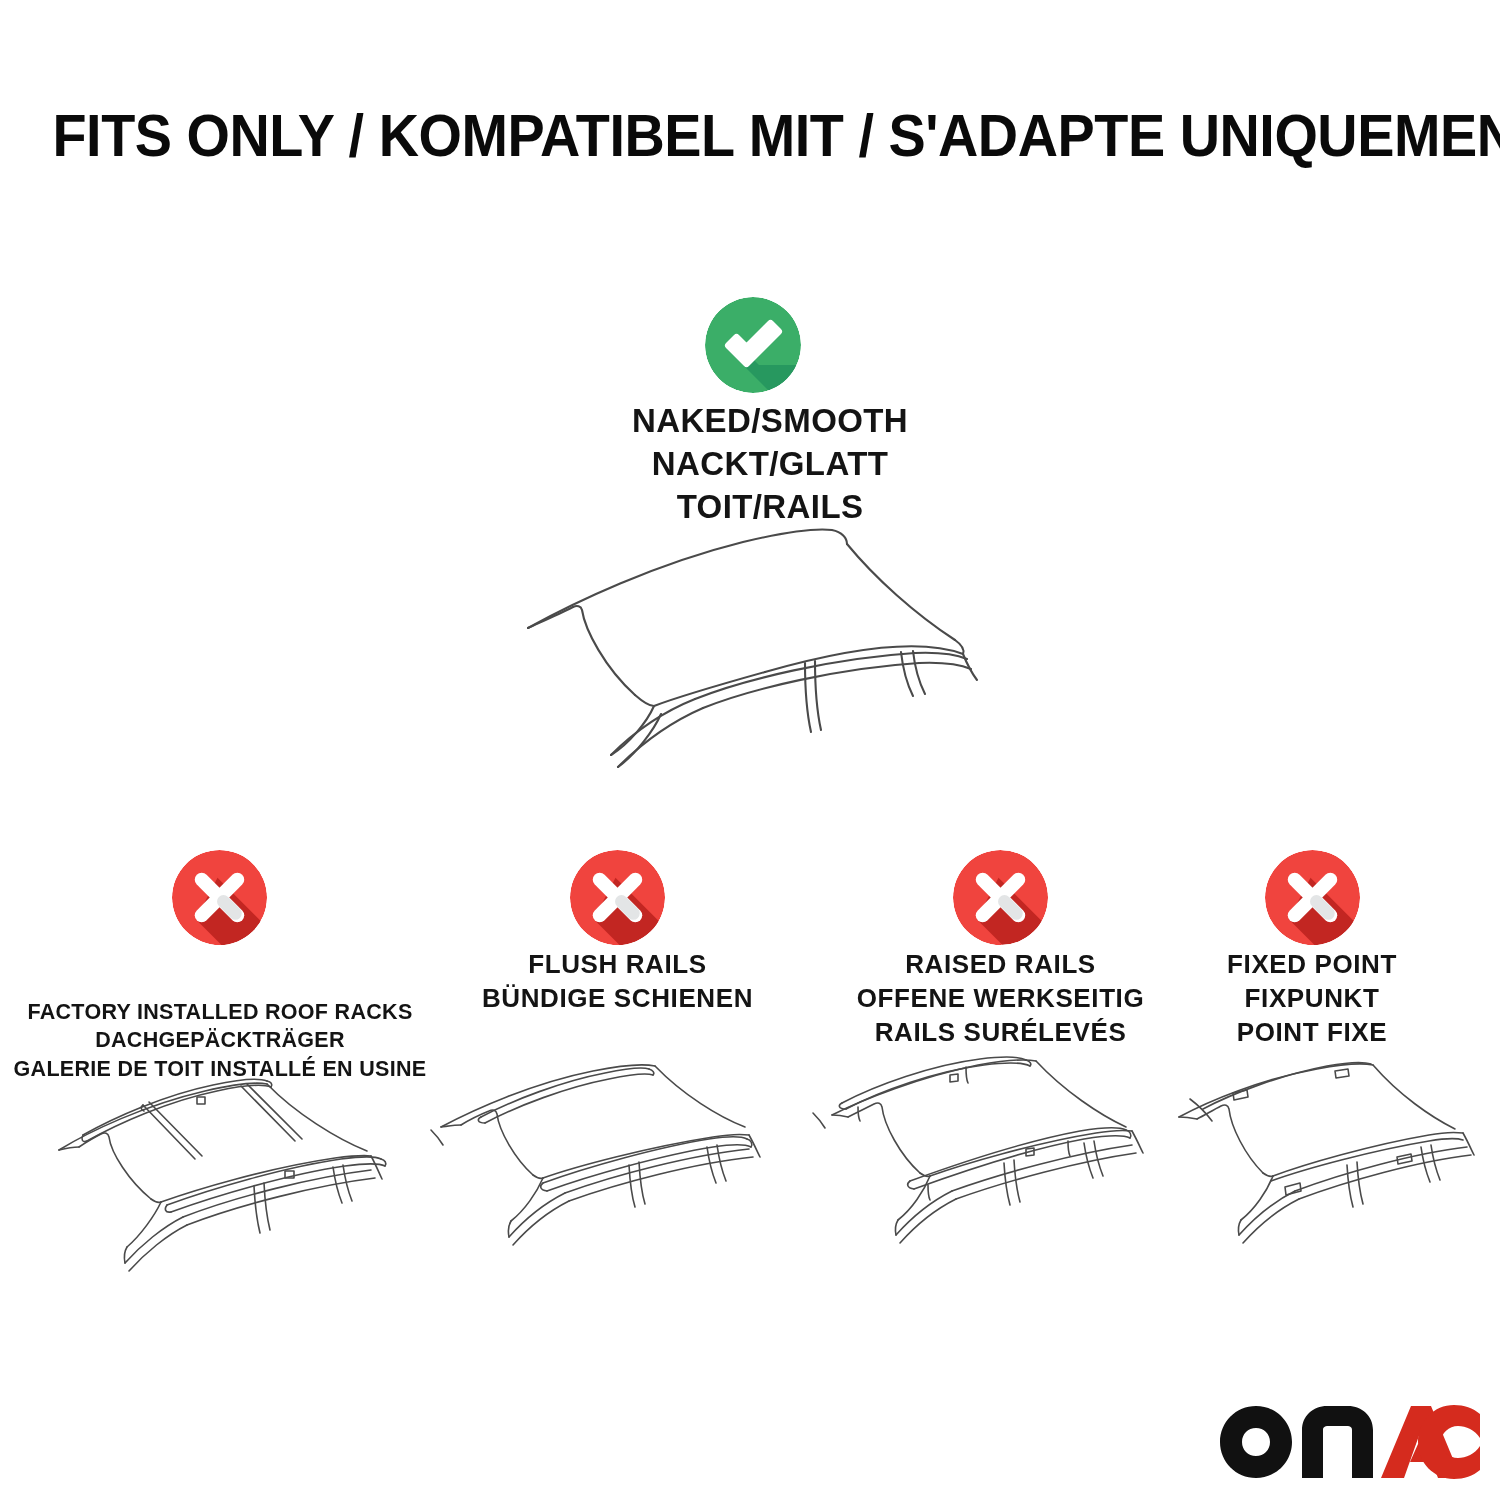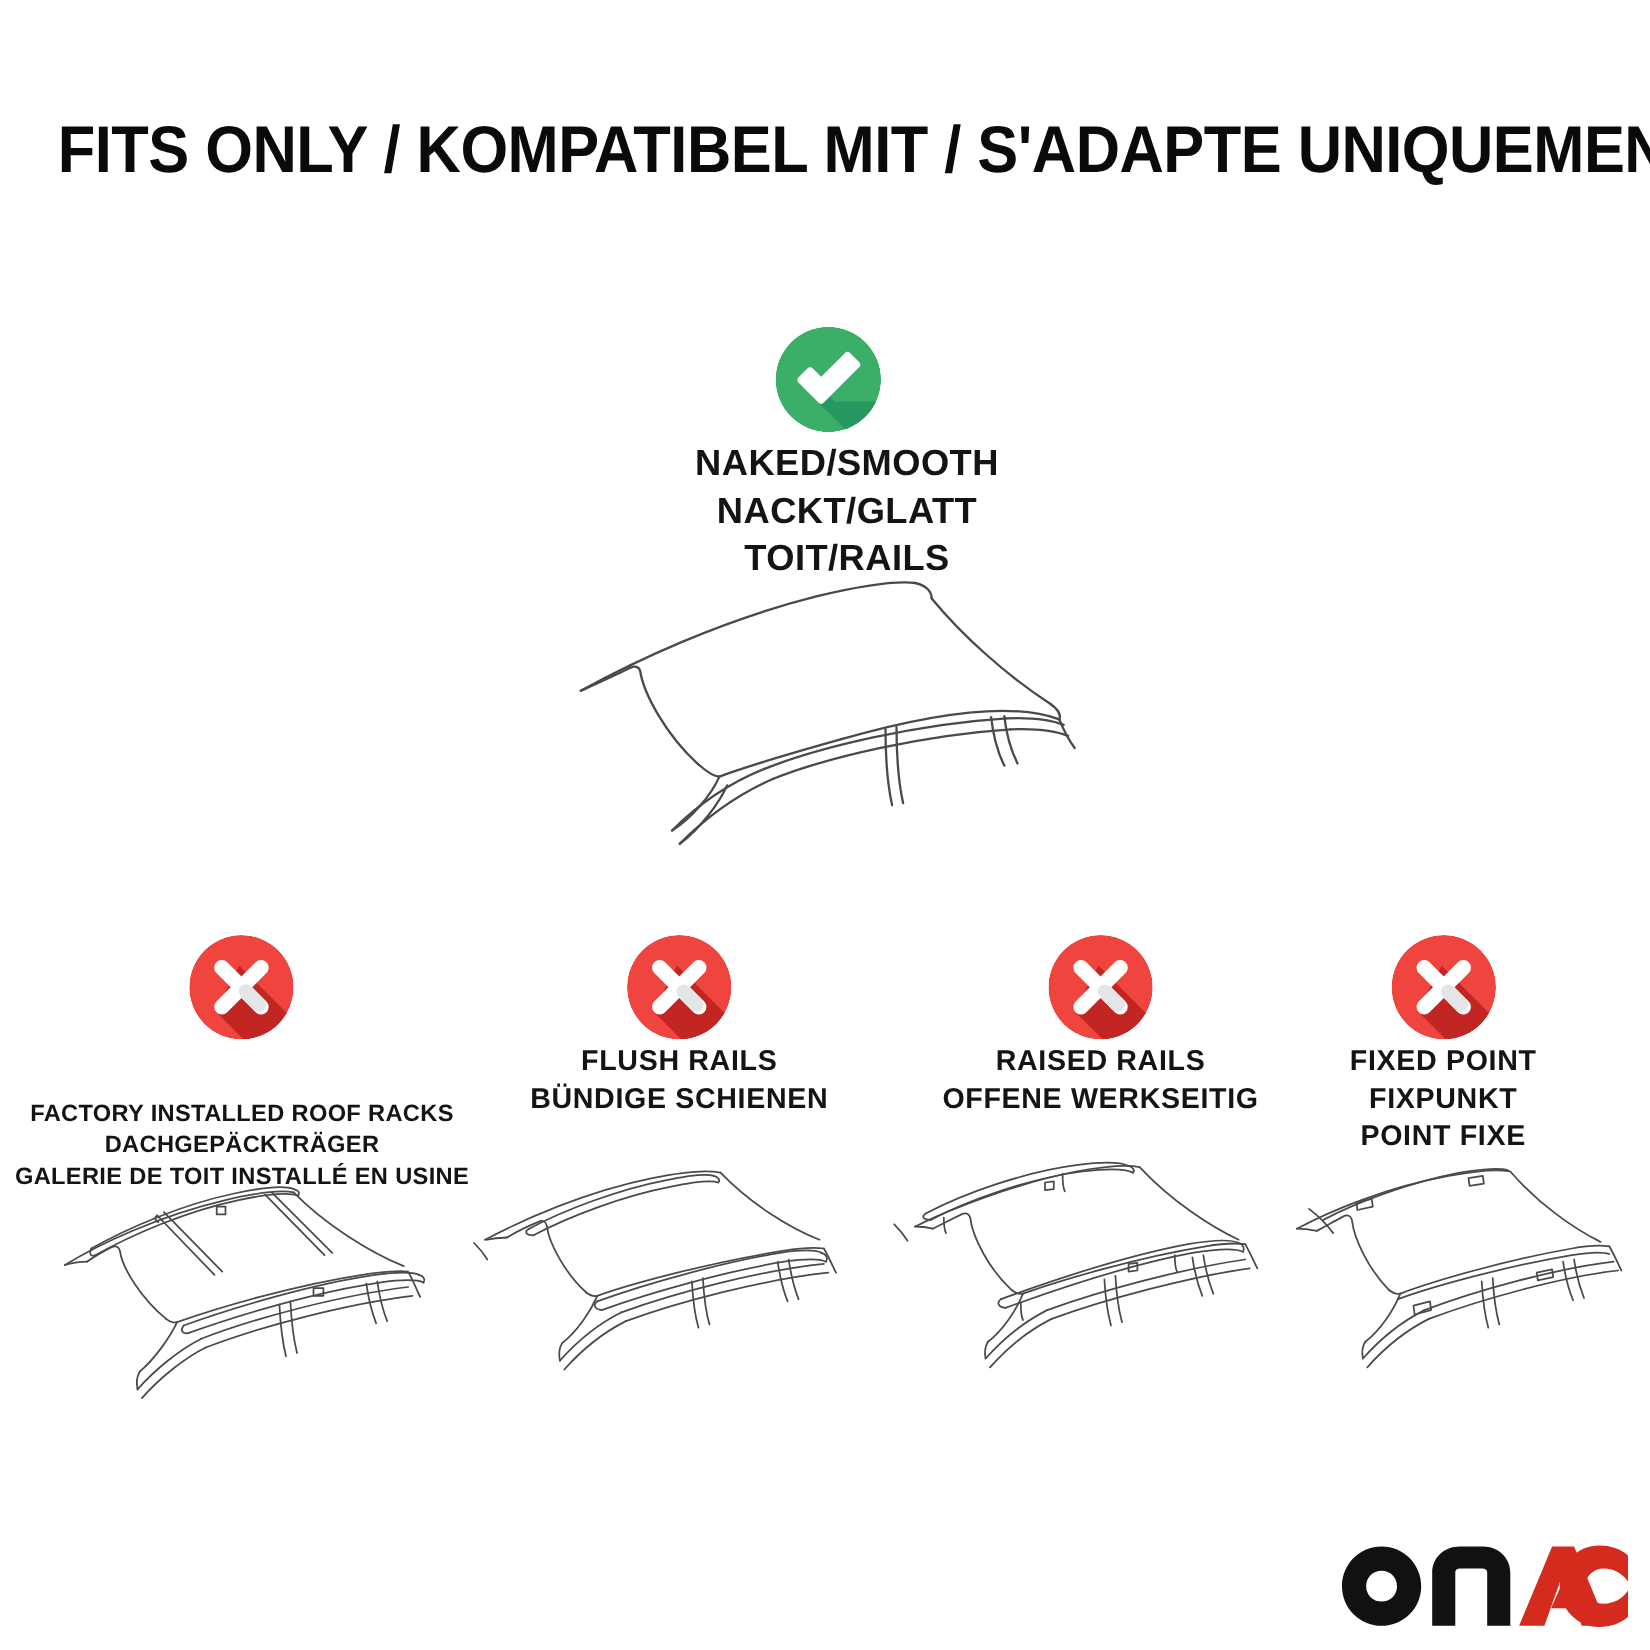--- a/index.html
+++ b/index.html
@@ -231,20 +231,21 @@
   </div>
 
   <div class="caption caption-sub" style="left:440px; top:948px; width:355px;">
     <span class="ln">FLUSH RAILS</span>
     <span class="ln">BÜNDIGE SCHIENEN</span>
   </div>
 
   <div class="caption caption-sub" style="left:823px; top:948px; width:355px;">
     <span class="ln">RAISED RAILS</span>
     <span class="ln">OFFENE WERKSEITIG</span>
+    <span class="ln">RAILS SURÉLEVÉS</span>
   </div>
 
   <div class="caption caption-sub" style="left:1162px; top:948px; width:300px;">
     <span class="ln">FIXED POINT</span>
     <span class="ln">FIXPUNKT</span>
     <span class="ln">POINT FIXE</span>
   </div>
 
   <div class="illus" style="left:45px; top:1055px; width:400px; height:230px;">
     <svg width="400" height="230" viewBox="0 0 400 230" aria-hidden="true">

